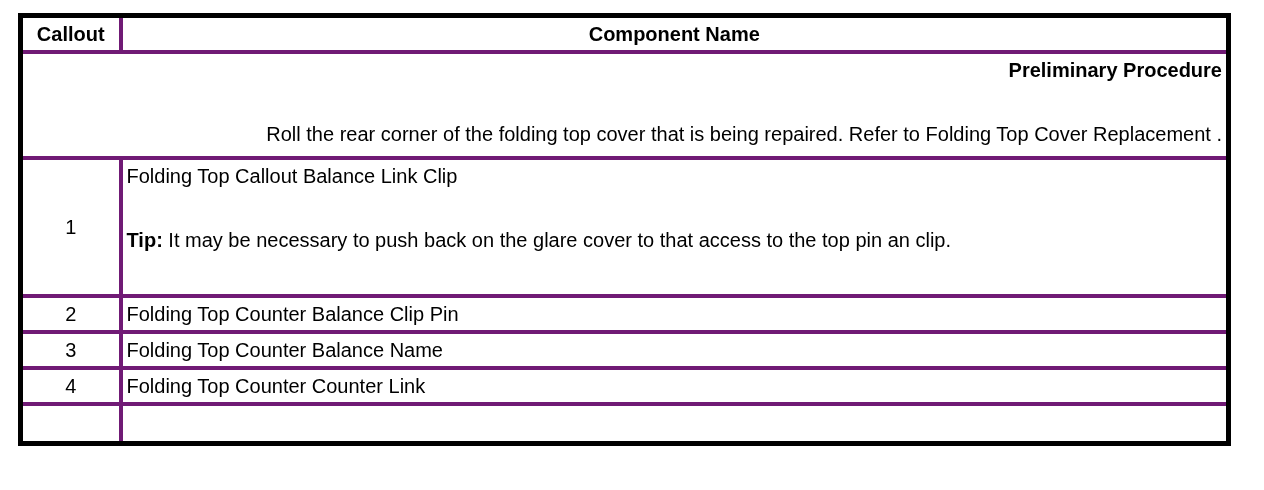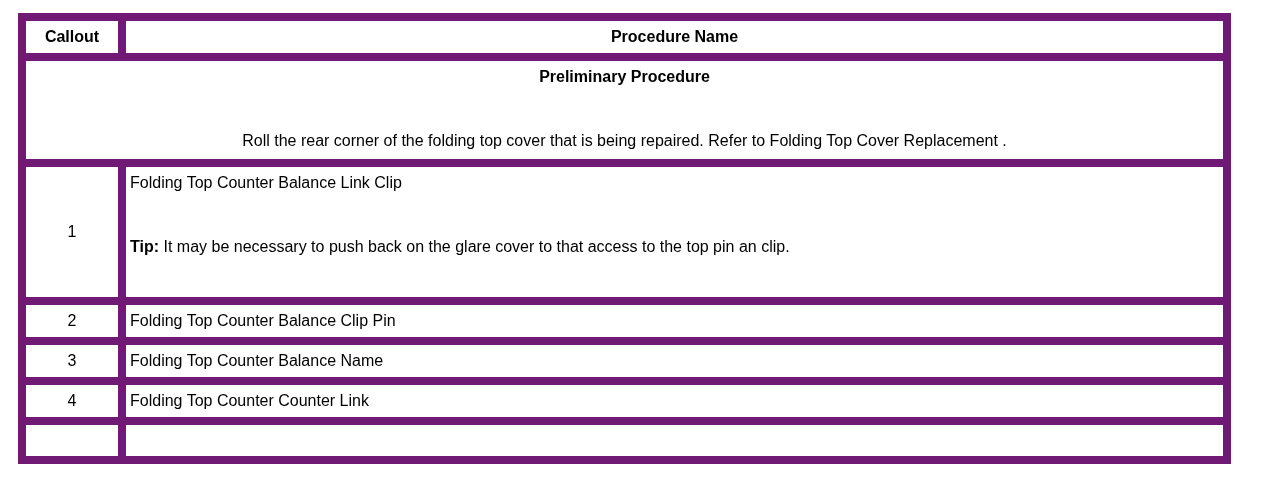--- a/index.html
+++ b/index.html
@@ -17,37 +17,37 @@
     top: 13px;
   }
   table.component-table {
     border-collapse: collapse;
     width: 1213px;
     table-layout: fixed;
     border: 5px solid #000000;
   }
   table.component-table td,
   table.component-table th {
-    border: 8px solid #701a75;
-    font-size: 16px;
+    border: 4px solid #701a75;
+    font-size: 20px;
     line-height: 32px;
     padding: 0 4px;
     overflow: hidden;
   }
   col.col-callout { width: 100px; }
   tr.r-header { height: 36px; }
   tr.r-header th {
     font-weight: bold;
     text-align: center;
     vertical-align: middle;
   }
   tr.r-prelim { height: 106px; }
   td.prelim-cell {
     vertical-align: top;
-    text-align: center;
+    text-align: right;
   }
   .bold { font-weight: bold; }
   .blank-line { height: 32px; }
   tr.r-big { height: 138px; }
   td.callout-cell {
     text-align: center;
     vertical-align: middle;
   }
   td.name-cell {
     text-align: left;
@@ -65,35 +65,35 @@
 <div class="table-wrap">
   <table class="component-table">
     <colgroup>
       <col class="col-callout">
       <col>
     </colgroup>
 
     <tbody>
         <tr class="r-header">
       <th>Callout</th>
-      <th>Procedure Name</th>
+      <th>Component Name</th>
     </tr>
 
     <tr class="r-prelim">
       <td colspan="2" class="prelim-cell">
         <div class="bold">Preliminary Procedure</div>
         <div class="blank-line"></div>
         <div>Roll the rear corner of the folding top cover that is being repaired. Refer to Folding Top Cover Replacement .</div>
       </td>
     </tr>
 
     <tr class="r-big">
       <td class="callout-cell">1</td>
       <td class="name-cell top">
-        <div>Folding Top Counter Balance Link Clip</div>
+        <div>Folding Top Callout Balance Link Clip</div>
         <div class="blank-line"></div>
         <div><span class="bold">Tip:</span><span> It may be necessary to push back on the glare cover to that access to the top pin an clip.</span></div>
       </td>
     </tr>
 
     <tr class="r-single">
       <td class="callout-cell">2</td>
       <td class="name-cell">Folding Top Counter Balance Clip Pin</td>
     </tr>
 

